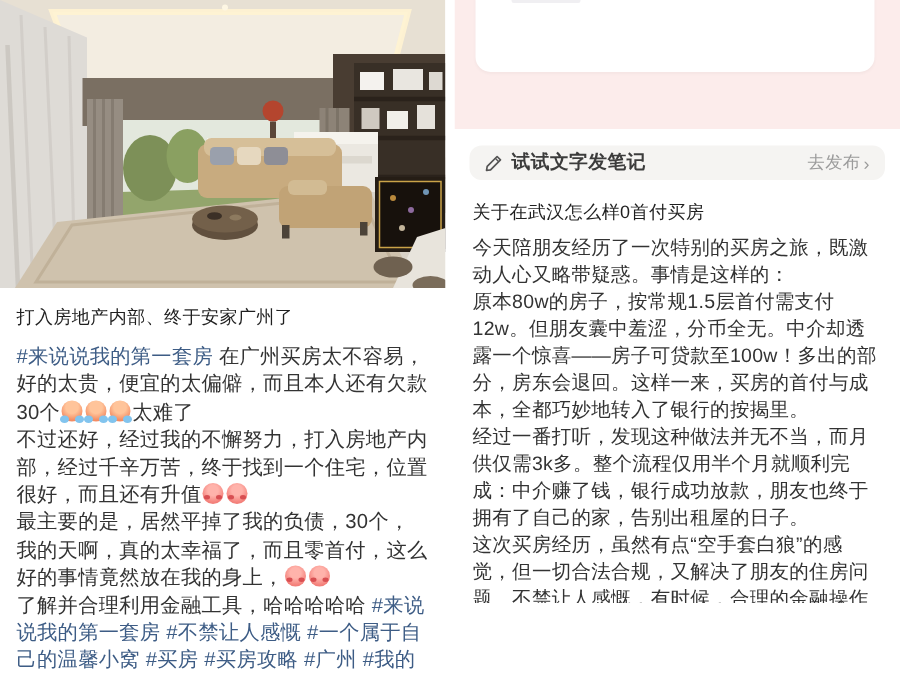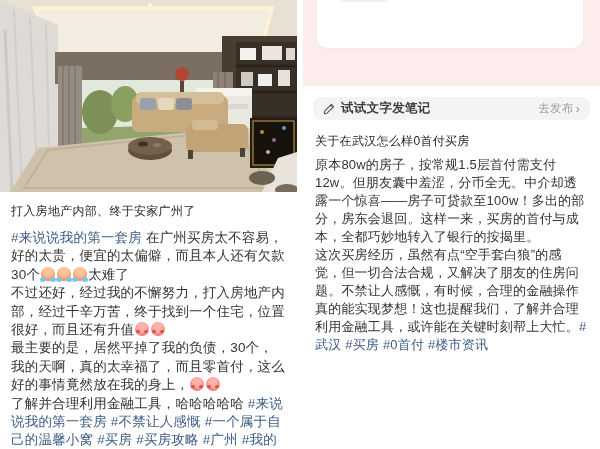--- a/index.html
+++ b/index.html
@@ -198,19 +198,21 @@
       <span class="composer-spacer"></span>
       <span class="publish">
         <span>去发布</span>
         <span class="chev">›</span>
       </span>
     </div>
 
     <div class="right-content">
       <div class="post-title">关于在武汉怎么样0首付买房</div>
       <div class="right-body">
+          <p><span>今天陪朋友经历了一次特别的买房之旅，既激动人心又略带疑惑。事情是这样的：</span></p>
           <p><span>原本80w的房子，按常规1.5层首付需支付12w。但朋友囊中羞涩，分币全无。中介却透露一个惊喜——房子可贷款至100w！多出的部分，房东会退回。这样一来，买房的首付与成本，全都巧妙地转入了银行的按揭里。</span></p>
+          <p><span>经过一番打听，发现这种做法并无不当，而月供仅需3k多。整个流程仅用半个月就顺利完成：中介赚了钱，银行成功放款，朋友也终于拥有了自己的家，告别出租屋的日子。</span></p>
           <p><span>这次买房经历，虽然有点“空手套白狼”的感觉，但一切合法合规，又解决了朋友的住房问题。不禁让人感慨，有时候，合理的金融操作真的能实现梦想！这也提醒我们，了解并合理利用金融工具，或许能在关键时刻帮上大忙。</span><span class="tag">#武汉</span><span> </span><span class="tag">#买房</span><span> </span><span class="tag">#0首付</span><span> </span><span class="tag">#楼市资讯</span></p>
         </div>
     </div>
   </div>
 
 </div>
 
 </body></html>

